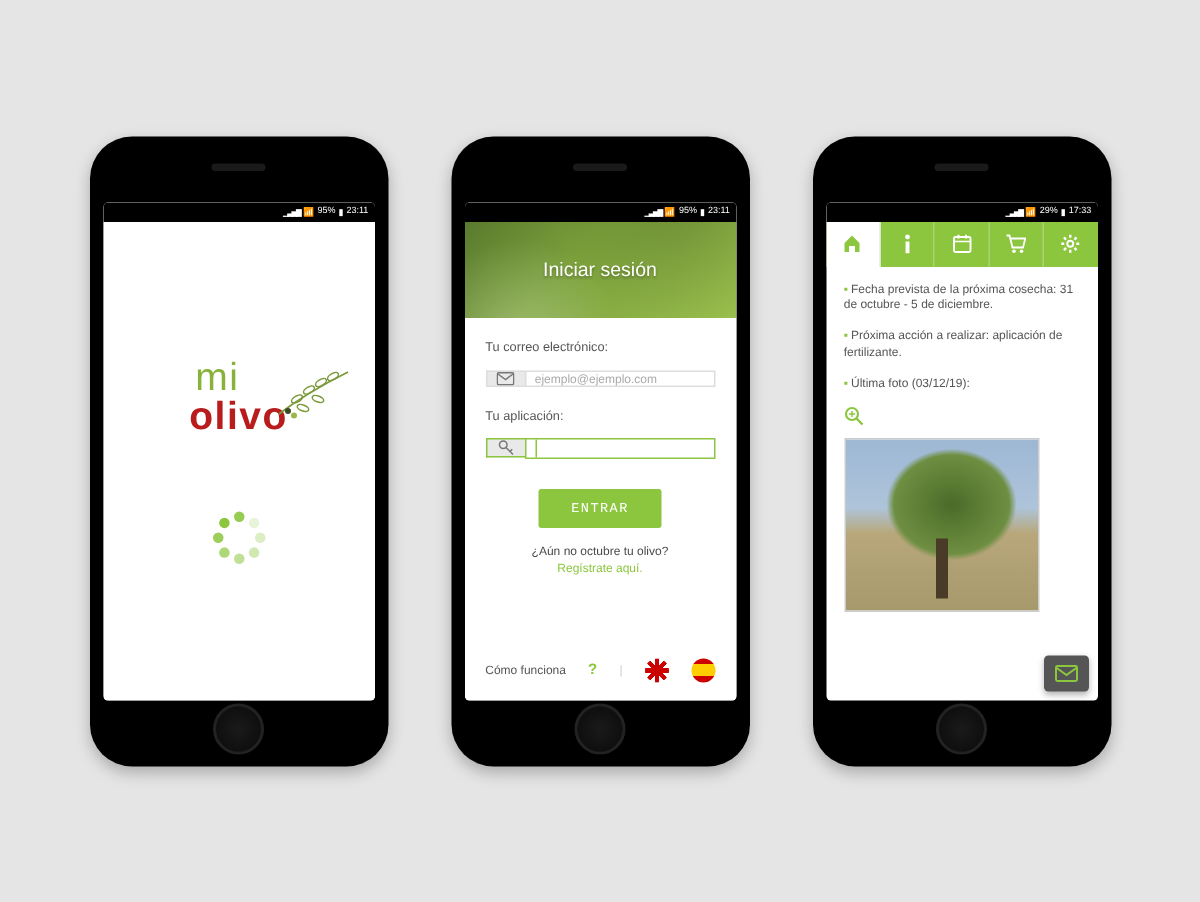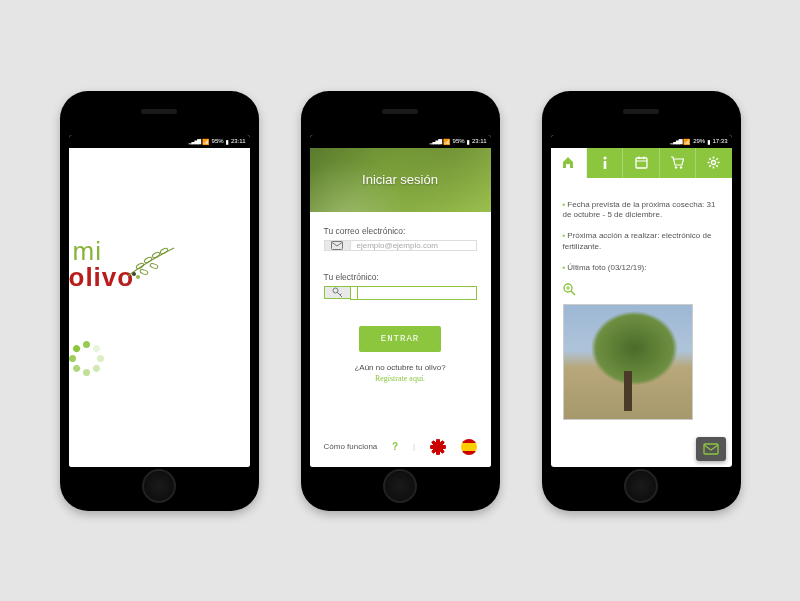--- a/index.html
+++ b/index.html
@@ -61,21 +61,21 @@
     align-items: center;
     padding: 0 4px;
     gap: 2px;
   }
   .statusbar .sig { font-size: 5px; letter-spacing:-1px;}
   
   .splash {
     flex: 1;
     display: flex;
     flex-direction: column;
-    align-items: flex-start;
+    align-items: center;
     justify-content: center;
     gap: 50px;
     background:#fff;
   }
   .logo {
     text-align: left;
     position: relative;
     line-height: 1;
   }
   .logo .mi { font-size: 26px; font-weight:300; color:#89b23a; letter-spacing:1px; display:block; padding-left:4px;}
@@ -119,21 +119,21 @@
   .login-body {
     flex:1;
     padding: 10px 14px 6px;
     background:#fff;
     display:flex; flex-direction:column;
     font-size: 8.5px;
     color:#555;
   }
   .field-label { margin: 4px 0 4px; font-size:8.5px; color:#555;}
   .input-row {
-    display:flex; align-items:flex-start;
+    display:flex; align-items:center;
     height: 26px;
     margin-bottom: 2px;
   }
   .input-icon {
     width: 26px;
     background:#e9e9e9;
     display:flex; align-items:center; justify-content:center;
     color:#777; font-size:10px;
     border:1px solid #ddd;
     border-right:none;
@@ -158,21 +158,21 @@
     background:#8cc63f;
     color:#fff;
     border:none;
     padding: 8px 22px;
     font-size:9px;
     letter-spacing:1px;
     border-radius:2px;
     font-family:Liberation Mono, monospace;
   }
   .signup { text-align:center; font-size:8px; color:#4a4a4a; line-height:1.4;}
-  .signup a { color:#8cc63f; text-decoration:none;font-family:Liberation Serif, serif;}
+  .signup a { color:#8cc63f; text-decoration:none;}
   .login-foot {
     margin-top:auto;
     display:flex; align-items:center; justify-content:space-between;
     gap:8px; padding:8px 0 6px;
     font-size:8px; color:#555;
   }
   .qmark { color:#8cc63f; font-weight:bold; font-size:10px;}
   .flag { width:16px; height:16px; border-radius:50%; display:inline-block; }
   .flag.uk {
     background:
@@ -200,21 +200,21 @@
   .topnav .navbtn {
     flex:1;
     display:flex; align-items:center; justify-content:center;
     color:#fff; font-size:12px;
     border-right:1px solid rgba(255,255,255,0.25);
   }
   .topnav .navbtn.home { background:#fff; color:#8cc63f; border-right:1px solid #eee;}
   .topnav .navbtn:last-child{border-right:none;}
   .dash {
     flex:1;
-    padding: 22px 12px 0;
+    padding: 10px 12px 0;
     font-size:8px;
     color:#555;
     line-height:1.35;
     overflow:hidden;
   }
   .dash p { margin-bottom:10px; position:relative; padding-left:0;}
   .bullet { color:#8cc63f; font-weight:bold; margin-right:2px;}
   .zoom-ic { color:#8cc63f; font-size:12px; display:inline-block; margin-bottom:4px;}
   .tree-photo {
     width: 130px; height: 116px;
@@ -298,21 +298,21 @@
       <div class="input-row">
         <div class="input-icon">
           <svg width="12" height="9" viewBox="0 0 12 9">
               <rect x="0.5" y="0.5" width="11" height="8" rx="1" fill="none" stroke="#777"></rect>
               <path d="M0.5 1 L6 5 L11.5 1" fill="none" stroke="#777"></path>
             </svg>
         </div>
         <div class="input-box">ejemplo@ejemplo.com</div>
       </div>
 
-      <div class="field-label">Tu electrónico:</div>
+      <div class="field-label">Tu aplicación:</div>
       <div class="input-row active">
         <div class="input-icon">
           <svg width="11" height="11" viewBox="0 0 11 11">
               <circle cx="3.5" cy="3.5" r="2.5" fill="none" stroke="#777"></circle>
               <path d="M5 5 L10 10 M8 8 L9.5 6.5" stroke="#777" fill="none"></path>
             </svg>
         </div>
         <div class="input-box">
             <span class="cursor"></span>
           </div>
@@ -383,21 +383,21 @@
               <line x1="2.3" y1="2.3" x2="3.7" y2="3.7"></line>
               <line x1="9.3" y1="9.3" x2="10.7" y2="10.7"></line>
               <line x1="10.7" y1="2.3" x2="9.3" y2="3.7"></line>
               <line x1="3.7" y1="9.3" x2="2.3" y2="10.7"></line>
             </g>
           </svg>
       </div>
     </div>
     <div class="dash">
       <p><span class="bullet">▪</span><span>Fecha prevista de la próxima cosecha: 31 de octubre - 5 de diciembre.</span></p>
-      <p><span class="bullet">▪</span><span>Próxima acción a realizar: electrónico de fertilizante.</span></p>
+      <p><span class="bullet">▪</span><span>Próxima acción a realizar: aplicación de fertilizante.</span></p>
       <p><span class="bullet">▪</span><span>Última foto (03/12/19):</span></p>
       <span class="zoom-ic">
         <svg width="13" height="13" viewBox="0 0 13 13">
             <circle cx="5" cy="5" r="4" fill="none" stroke="#8cc63f" stroke-width="1.4"></circle>
             <line x1="8" y1="8" x2="12" y2="12" stroke="#8cc63f" stroke-width="1.6"></line>
             <line x1="5" y1="3" x2="5" y2="7" stroke="#8cc63f"></line>
             <line x1="3" y1="5" x2="7" y2="5" stroke="#8cc63f"></line>
           </svg>
       </span>
       <div class="tree-photo"></div>

